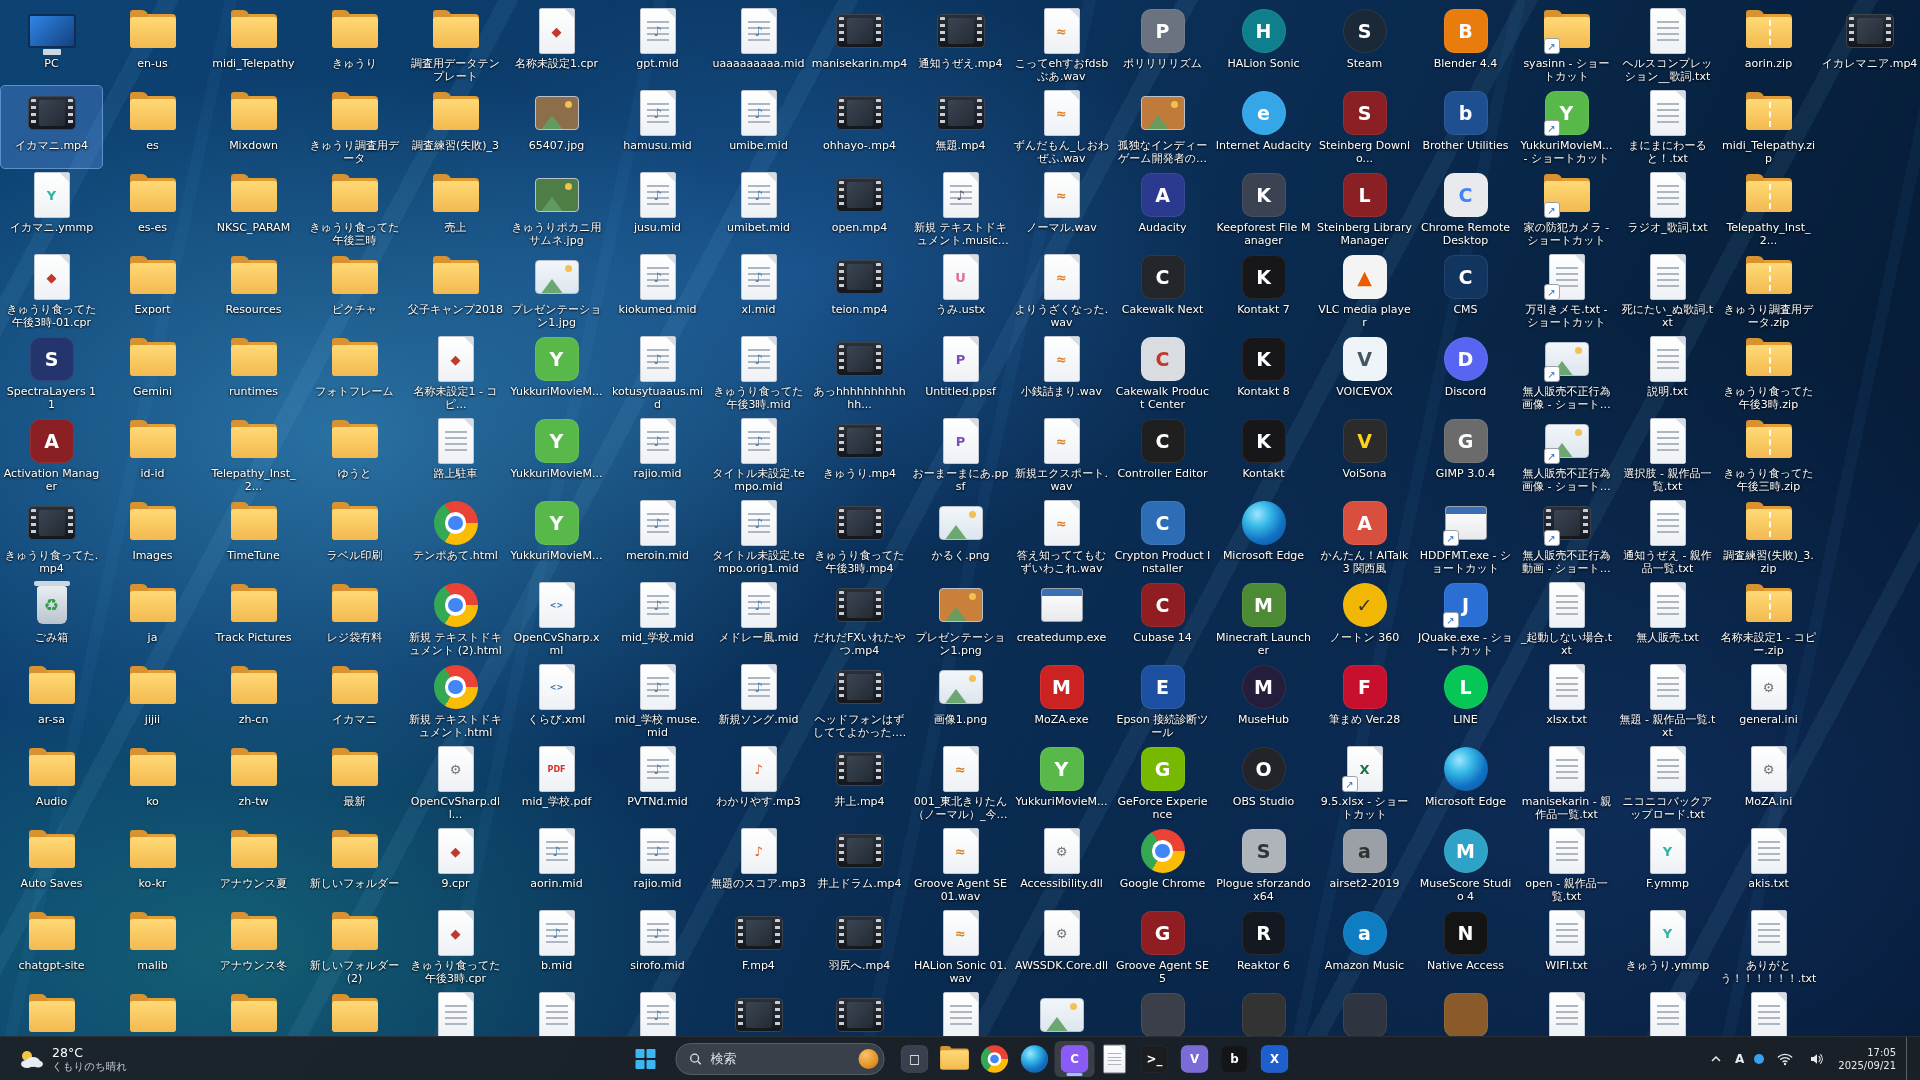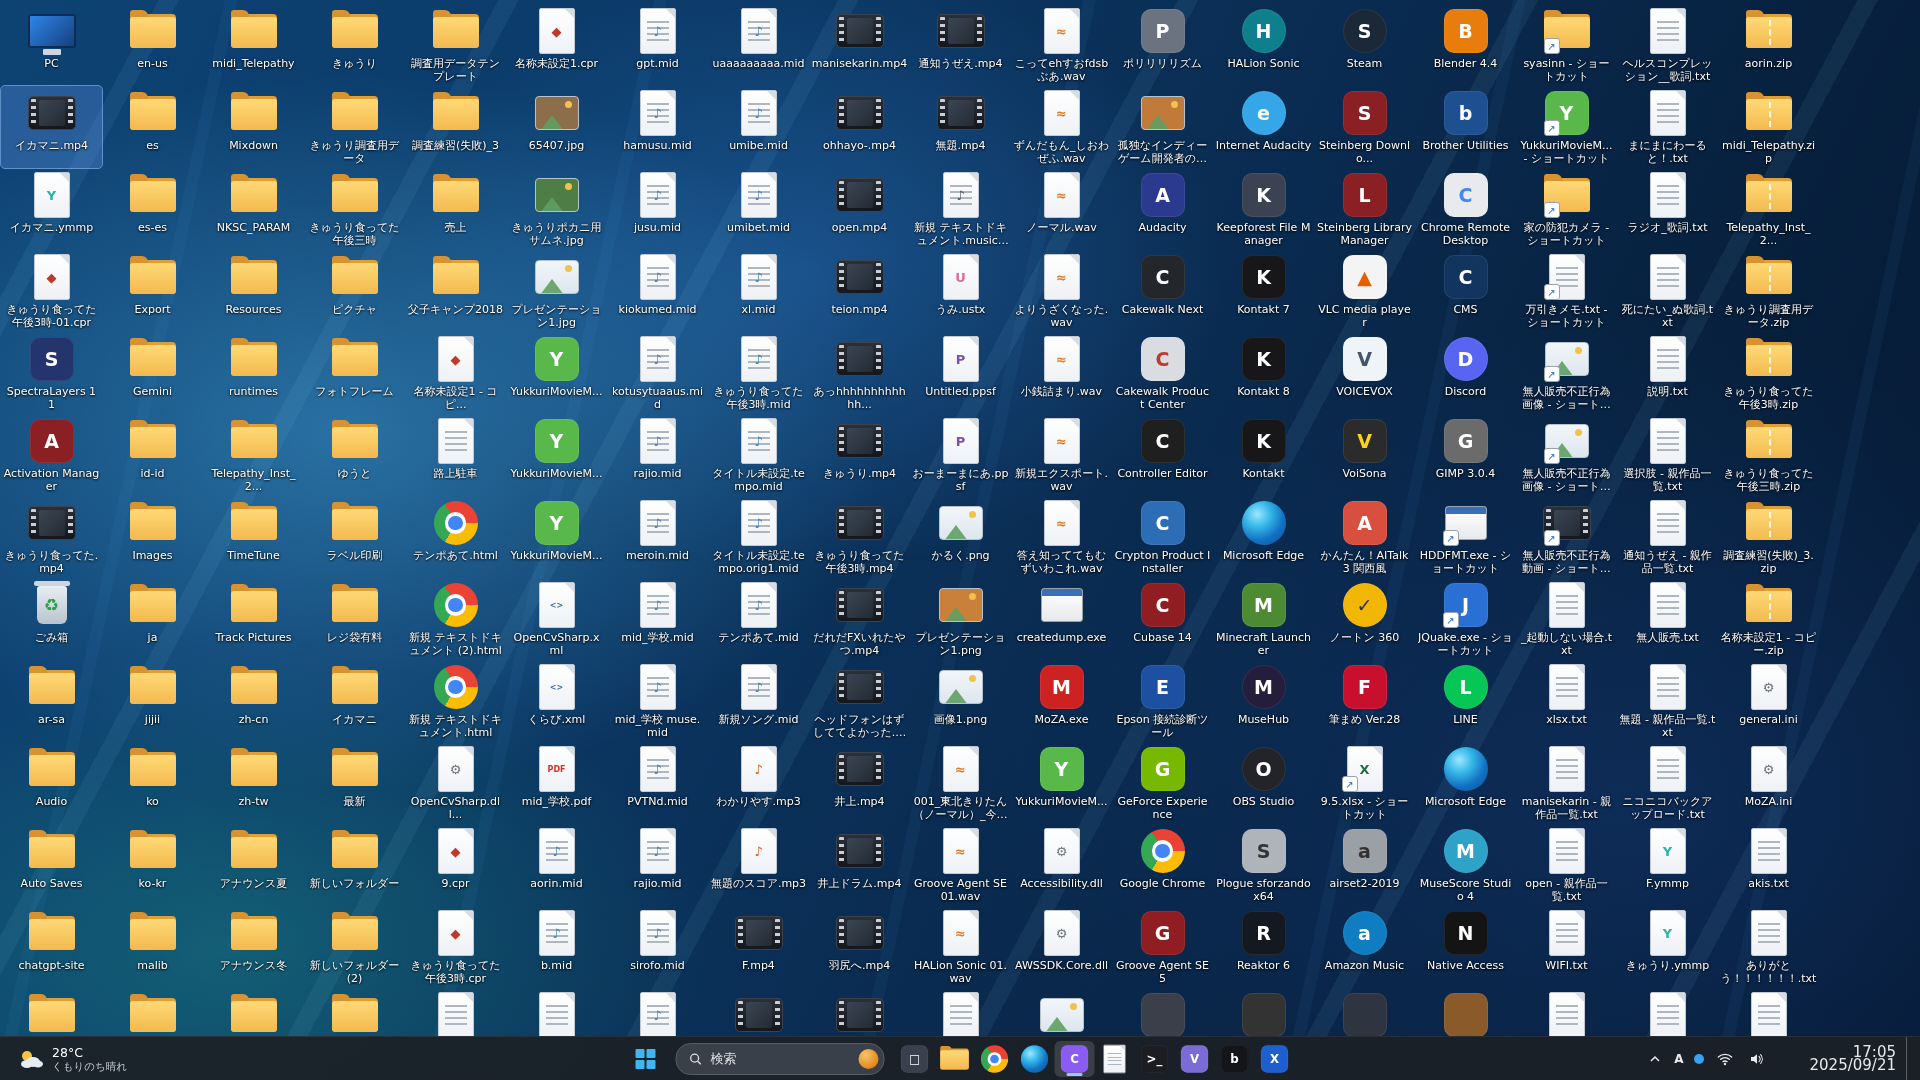--- a/index.html
+++ b/index.html
@@ -74,21 +74,21 @@
   .search{height:30px;min-width:190px;border-radius:15px;background:#3a4049;border:1px solid #565d66;display:flex;align-items:center;gap:8px;padding:0 5px 0 12px;color:#dfe3e8;font-size:13px;margin:0 6px;}
   .shl{width:20px;height:20px;border-radius:50%;background:radial-gradient(circle at 35% 30%,#f7c468,#e08a1e 70%,#b5650e);margin-left:auto;}
   .tapp{width:40px;height:36px;border-radius:6px;display:flex;align-items:center;justify-content:center;position:relative;}
   .tapp.active{background:rgba(255,255,255,.14);}
   .tapp.active::after{content:"";position:absolute;bottom:1px;left:50%;transform:translateX(-50%);width:16px;height:3px;border-radius:2px;background:#9cc4f7;}
   .tb-ico{transform:scale(.62);}
   .tray{position:absolute;right:4px;top:0;height:44px;display:flex;align-items:center;gap:10px;color:#e8eaee;font-size:12px;padding-right:4px;}
   .trbtn{display:flex;align-items:center;justify-content:center;border-radius:4px;padding:3px;}
   .ime{font-size:12px;font-weight:bold;}
   .bdot{width:10px;height:10px;border-radius:50%;background:#3aa0f0;}
-  .clock{text-align:right;font-size:15px;line-height:13.5px;margin-left:32px;}
+  .clock{text-align:right;font-size:10px;line-height:13.5px;}
   .sliver{width:5px;height:44px;border-left:1px solid rgba(255,255,255,.28);}
 </style>
 </head>
 <body>
 
 <div class="desktop">
   <div id="icon-grid">
       <div class="col">
         <div class="cell">
           <div class="ico">
@@ -765,21 +765,21 @@
             </div>
           </div>
           <div class="lbl">タイトル未設定.tempo.orig1.mid</div>
         </div>
         <div class="cell">
           <div class="ico">
             <div class="i-page p-lines">
               <span class="pg" style="color: rgb(74, 127, 174);">♪</span>
             </div>
           </div>
-          <div class="lbl">テンポあて.mid</div>
+          <div class="lbl">メドレー風.mid</div>
         </div>
         <div class="cell">
           <div class="ico">
             <div class="i-page p-lines">
               <span class="pg" style="color: rgb(74, 127, 174);">♪</span>
             </div>
           </div>
           <div class="lbl">新規ソング.mid</div>
         </div>
         <div class="cell">
@@ -1750,20 +1750,30 @@
           </div>
           <div class="lbl">ありがとう！！！！！！.txt</div>
         </div>
         <div class="cell">
           <div class="ico">
             <div class="i-page p-lines">
               <span class="pg" style="color: rgb(138, 143, 152);"></span>
             </div>
           </div>
           <div class="lbl"></div>
+        </div>
+      </div>
+      <div class="col">
+        <div class="cell">
+          <div class="ico">
+            <div class="i-film">
+              <div class="scr"></div>
+            </div>
+          </div>
+          <div class="lbl">イカレマニア.mp4</div>
         </div>
       </div>
     </div>
 </div>
 
 <div class="taskbar">
 
   <div class="weather">
     <svg width="26" height="22" viewBox="0 0 26 22">
       <circle cx="9" cy="8" r="5" fill="#f6c445"></circle>

